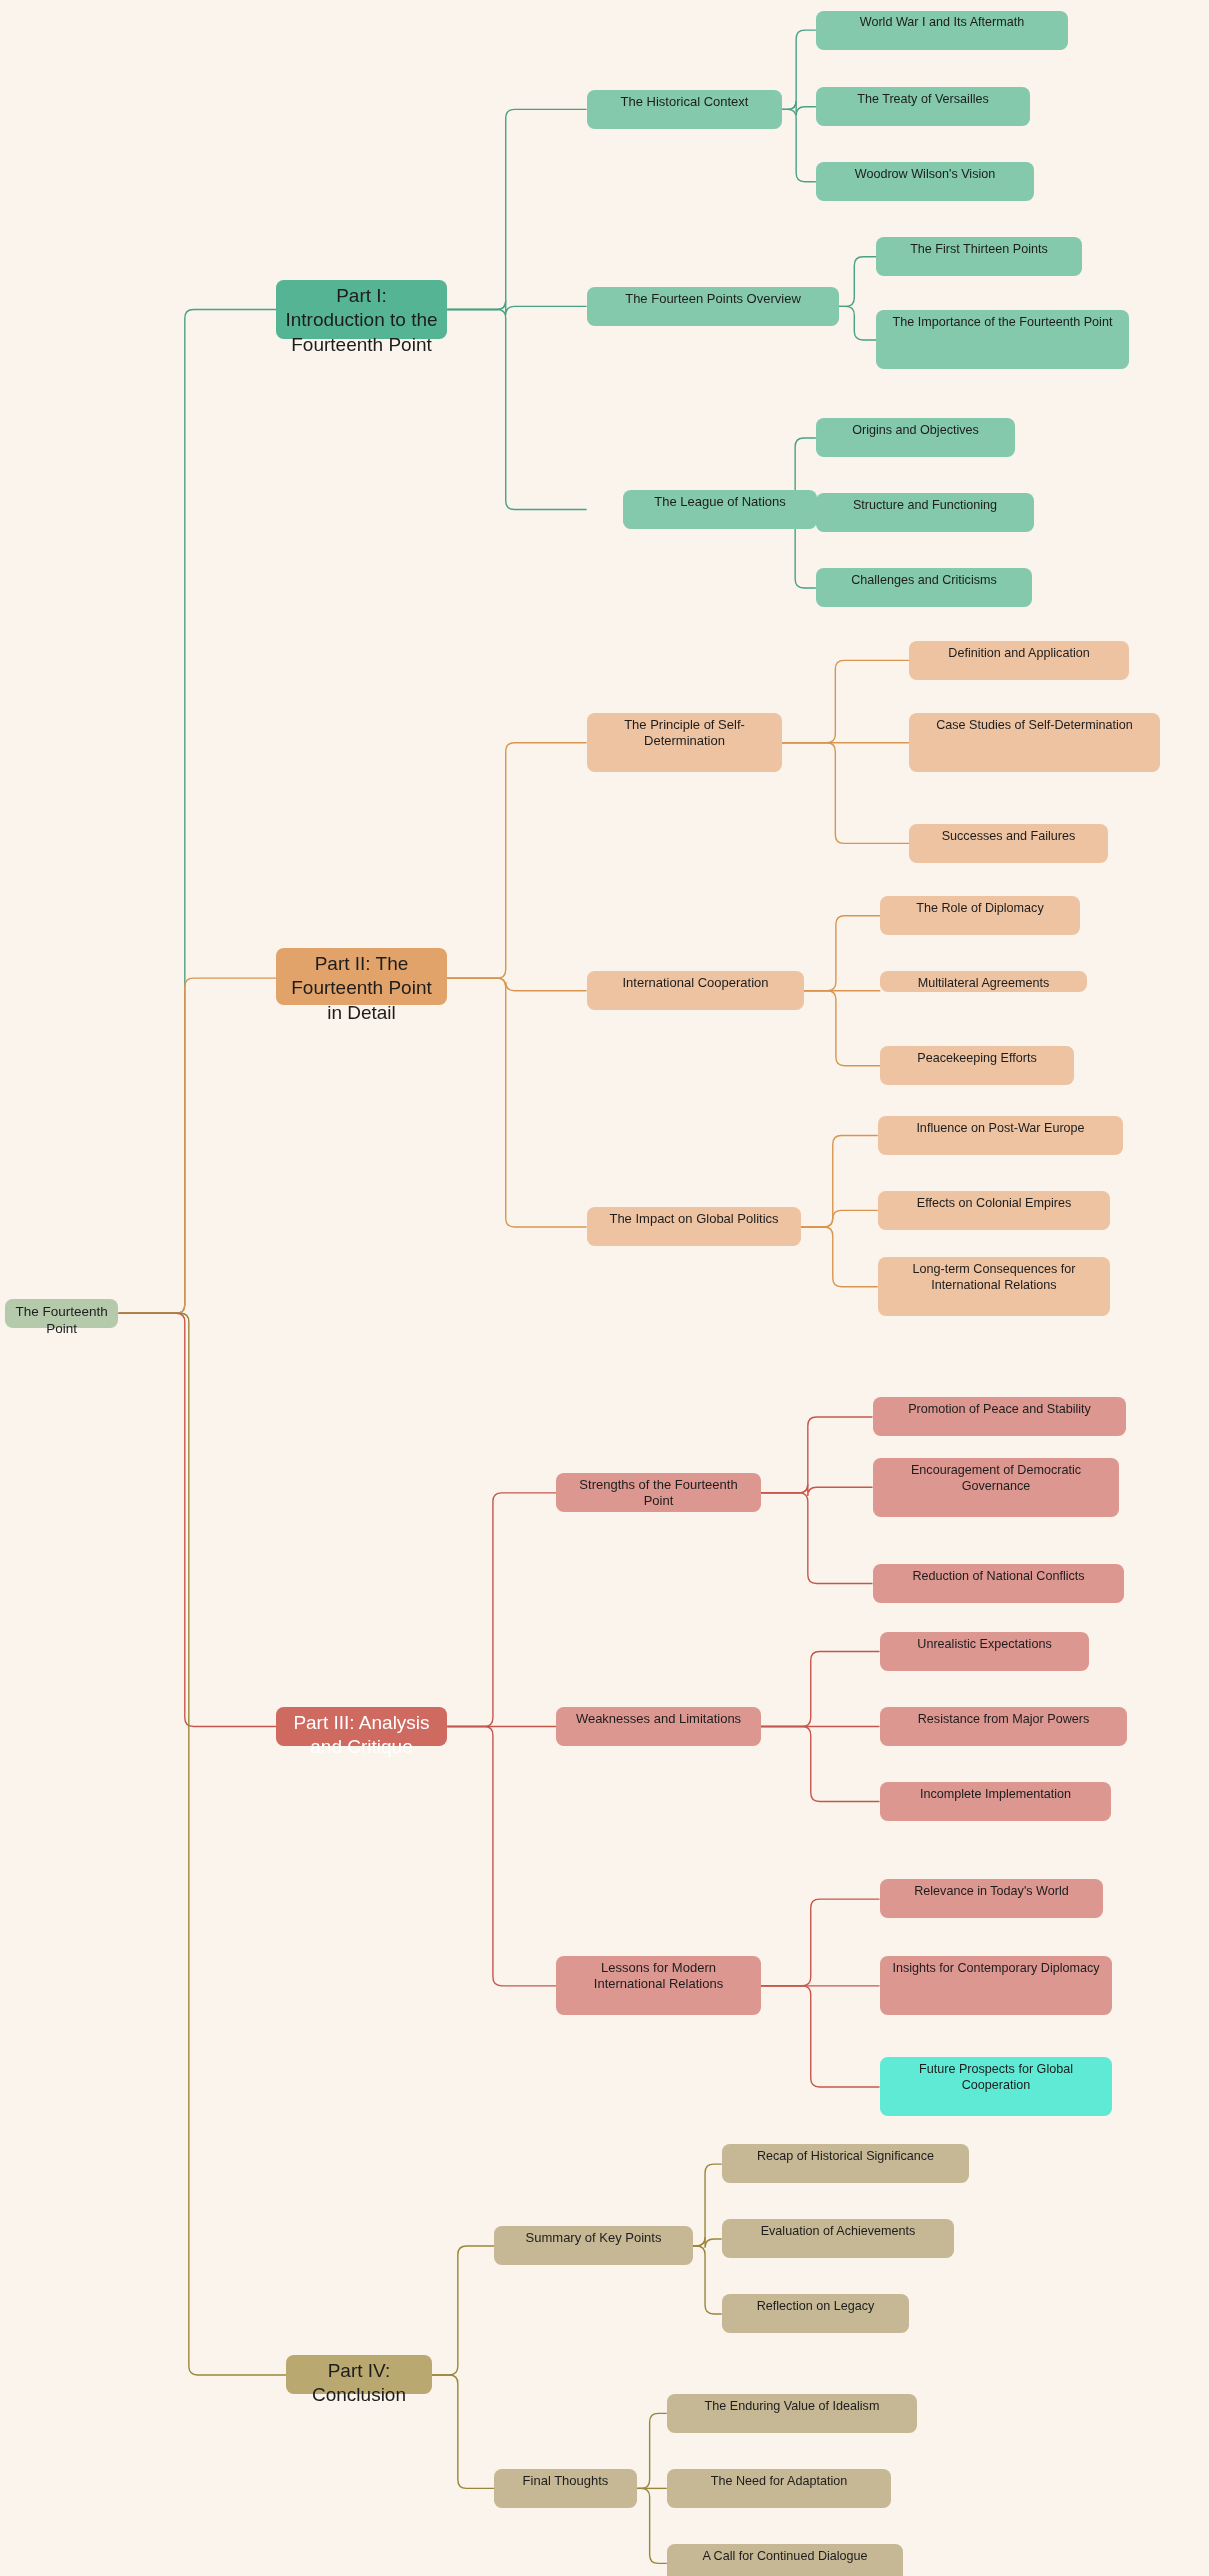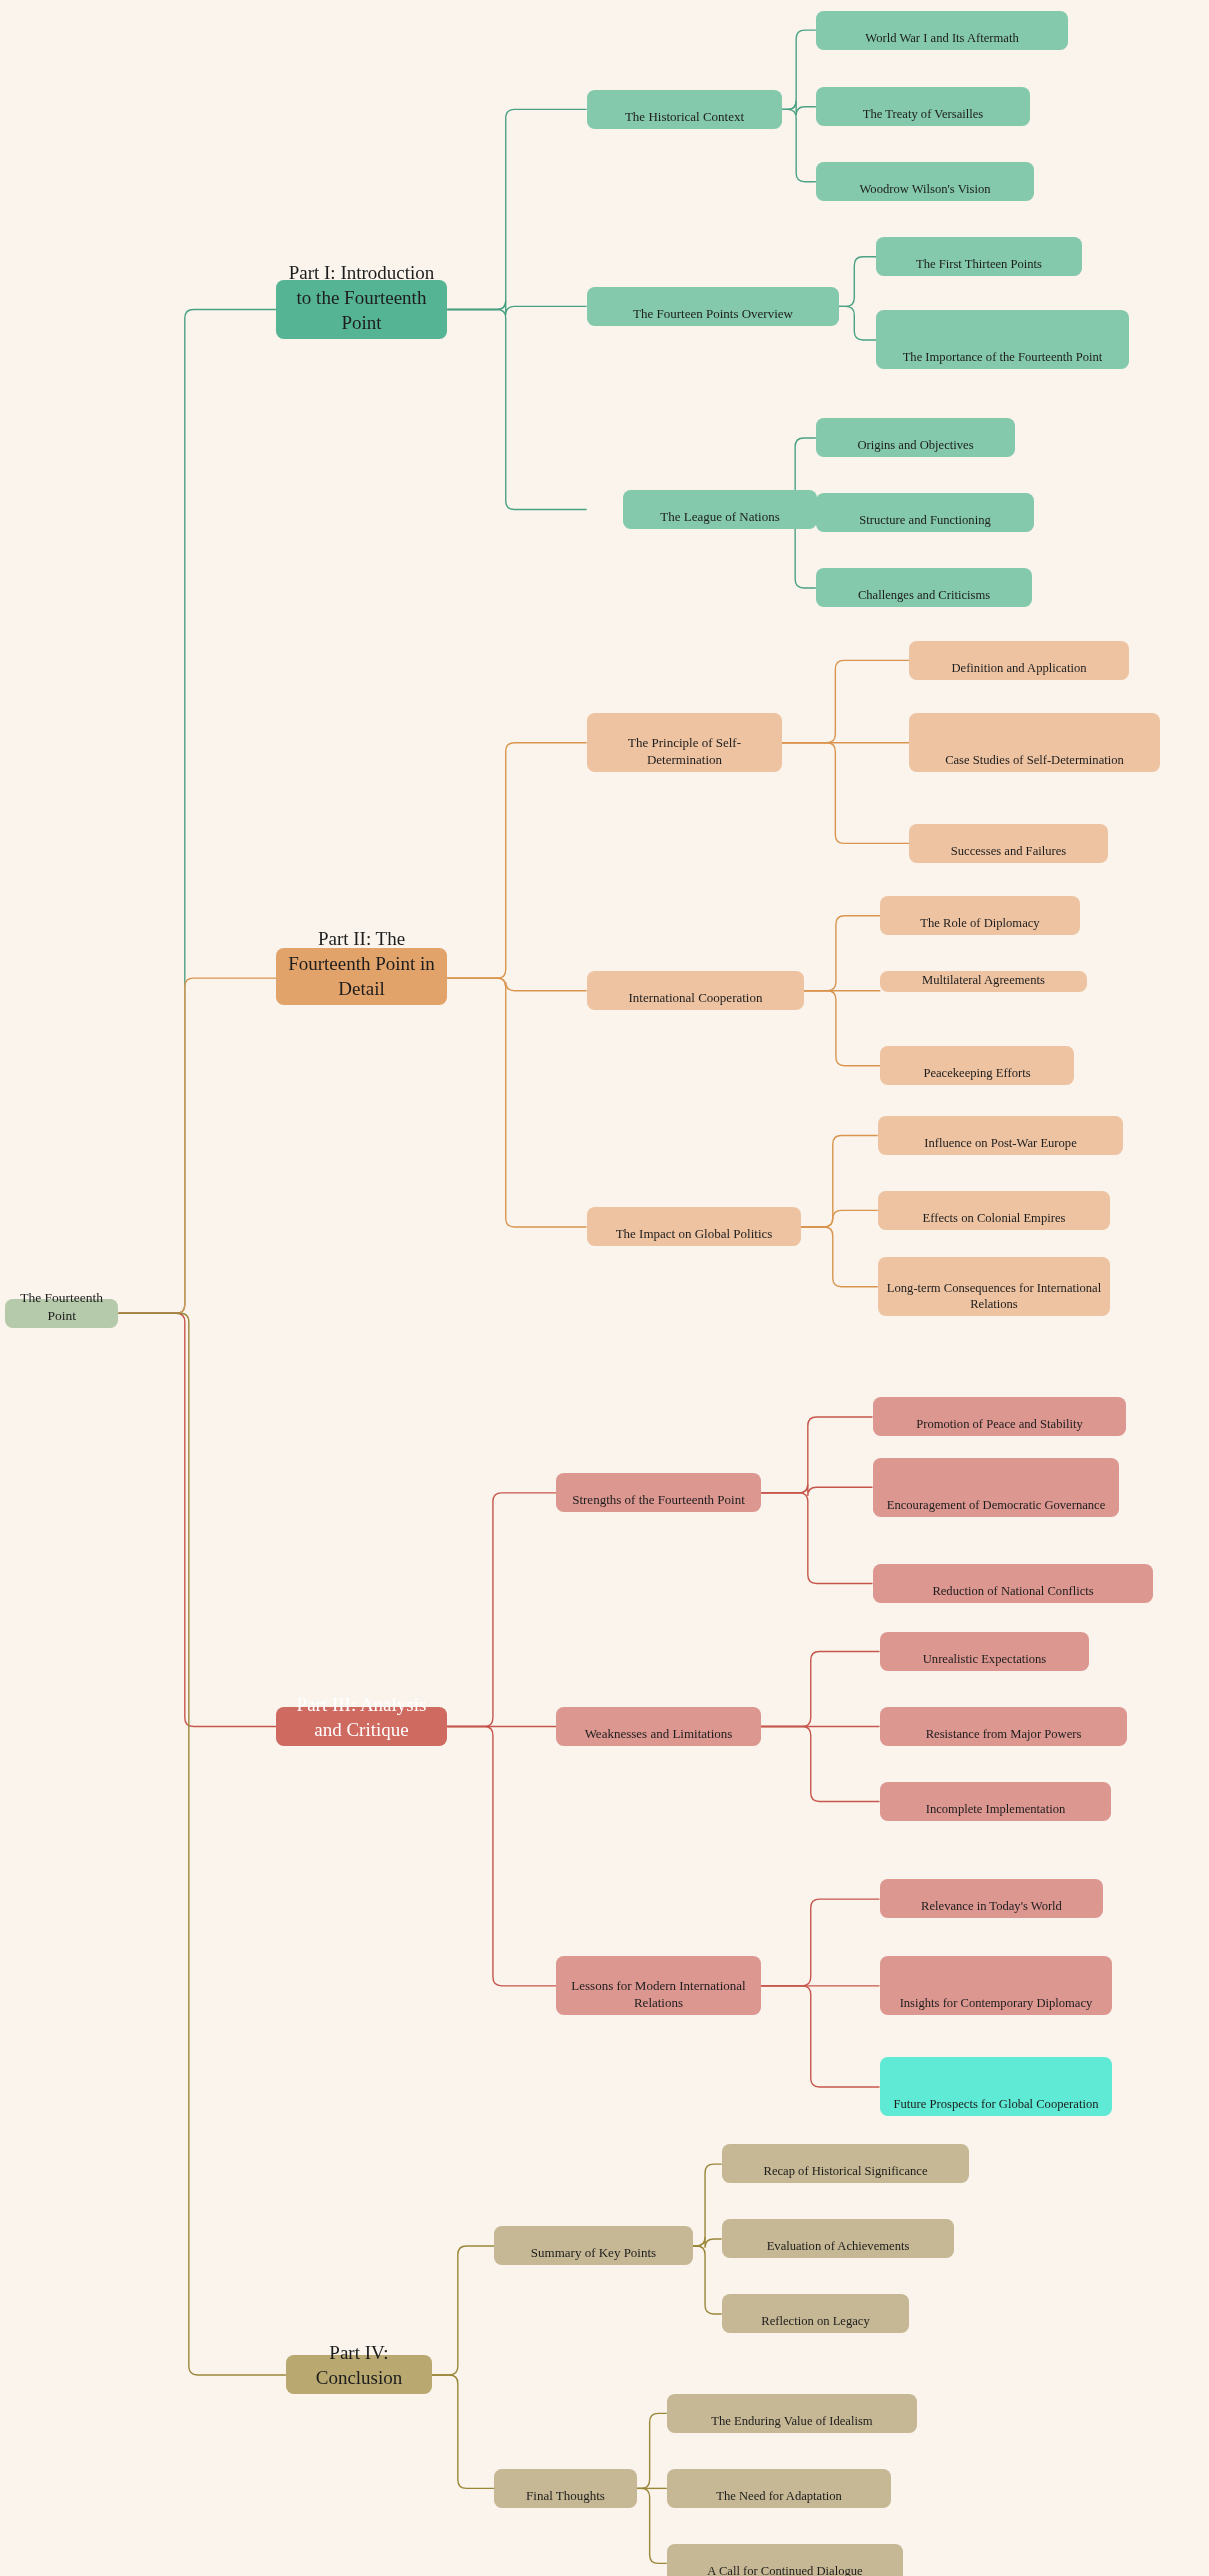--- a/index.html
+++ b/index.html
@@ -1,20 +1,20 @@
 <!DOCTYPE html>
 <html style="font-size:14px"><head>
 <meta charset="utf-8">
 <style>
   html,body{margin:0;padding:0;background:#faf4ec;}
   body{font-family:"Liberation Sans", sans-serif;}
   #stage{position:relative;width:1209px;height:2576px;background:#faf4ec;overflow:hidden;}
   svg#edges{position:absolute;left:0;top:0;width:1209px;height:2576px;}
-  .node{position:absolute;box-sizing:border-box;display:flex;align-items:flex-end;justify-content:center;
-        text-align:center;border-radius:7.8px;color:#1d1d1d;line-height:1.30;padding:3.5px 8.7px;font-family:Liberation Serif, serif;}
+  .node{position:absolute;box-sizing:border-box;display:flex;align-items:flex-start;justify-content:center;
+        text-align:center;border-radius:7.8px;color:#1d1d1d;line-height:1.30;padding:3.5px 8.7px;}
   .lvl0{font-size:13.5px;}
   .lvl1{font-size:19px;}
   .lvl2{font-size:13px;}
   .lvl3{font-size:12.6px;}
   .white-text{color:#ffffff;}
 </style>
 </head>
 <body>
 
 <div id="stage">
@@ -148,21 +148,21 @@
       </div>
       <div class="node lvl2" style="left: 556px; top: 1473px; width: 205px; height: 39px; background: rgb(221, 151, 145);">
         <span>Strengths of the Fourteenth Point</span>
       </div>
       <div class="node lvl3" style="left: 873px; top: 1397px; width: 253px; height: 39px; background: rgb(221, 151, 145);">
         <span>Promotion of Peace and Stability</span>
       </div>
       <div class="node lvl3" style="left: 873px; top: 1458px; width: 246px; height: 59px; background: rgb(221, 151, 145);">
         <span>Encouragement of Democratic Governance</span>
       </div>
-      <div class="node lvl3" style="left: 873px; top: 1564px; width: 280px; height: 39px; background: rgb(221, 151, 145);">
+      <div class="node lvl3" style="left: 873px; top: 1564px; width: 251px; height: 39px; background: rgb(221, 151, 145);">
         <span>Reduction of National Conflicts</span>
       </div>
       <div class="node lvl2" style="left: 556px; top: 1707px; width: 205px; height: 39px; background: rgb(221, 151, 145);">
         <span>Weaknesses and Limitations</span>
       </div>
       <div class="node lvl3" style="left: 880px; top: 1632px; width: 209px; height: 39px; background: rgb(221, 151, 145);">
         <span>Unrealistic Expectations</span>
       </div>
       <div class="node lvl3" style="left: 880px; top: 1707px; width: 247px; height: 39px; background: rgb(221, 151, 145);">
         <span>Resistance from Major Powers</span>

